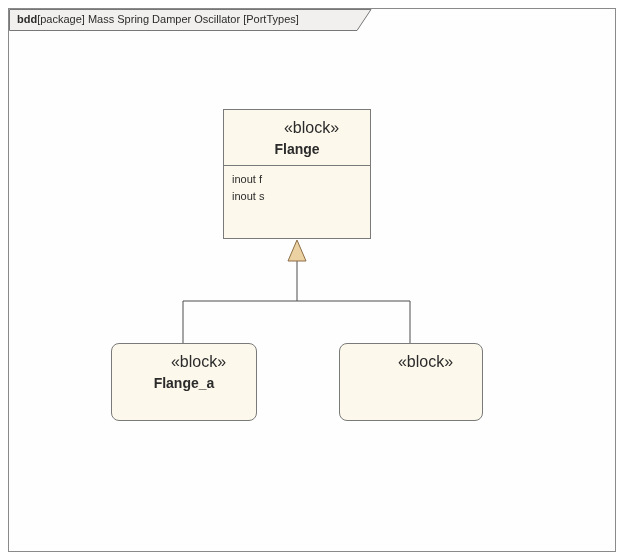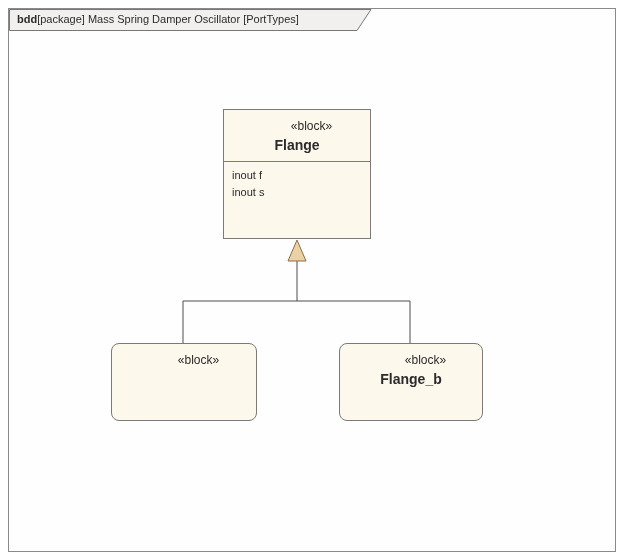--- a/index.html
+++ b/index.html
@@ -33,21 +33,21 @@
     position: absolute;
     background: #fdf8ec;
     border: 1px solid #7a7a7a;
     text-align: center;
     font-size: 11px;
     color: #2b2b2b;
   }
   .block.rounded { border-radius: 8px; }
   .block-header { padding-top: 9px; padding-bottom: 8px; }
   .block-header.with-sep { border-bottom: 1px solid #7a7a7a; }
-  .stereotype { display: block; font-size: 12px; color: #2b2b2b; margin-left: 29px; }
+  .stereotype { display: block; font-size: 16px; color: #2b2b2b; margin-left: 29px; }
   .block-name { display: block; font-weight: bold; font-size: 14px; margin-top: 4px; color: #2b2b2b; }
   .compartment { padding: 5px 8px 6px 8px; text-align: left; }
   .compartment-title {
     font-style: italic;
     text-align: center;
     display: block;
     margin-bottom: 3px;
   }
   .prop { display: block; line-height: 17px; }
   .connectors {
@@ -87,23 +87,23 @@
     </div>
     <div class="compartment">
       <span class="prop">inout f</span>
       <span class="prop">inout s</span>
     </div>
   </div>
 
   <div class="block rounded" style="left:102px; top:334px; width:146px; height:78px;">
     <div class="block-header">
       <span class="stereotype">«block»</span>
+      <span class="block-name">Flange_a</span>
     </div>
   </div>
 
   <div class="block rounded" style="left:330px; top:334px; width:144px; height:78px;">
     <div class="block-header">
       <span class="stereotype">«block»</span>
-      <span class="block-name">Flange_b</span>
     </div>
   </div>
 
 </div>
 
 </body></html>

